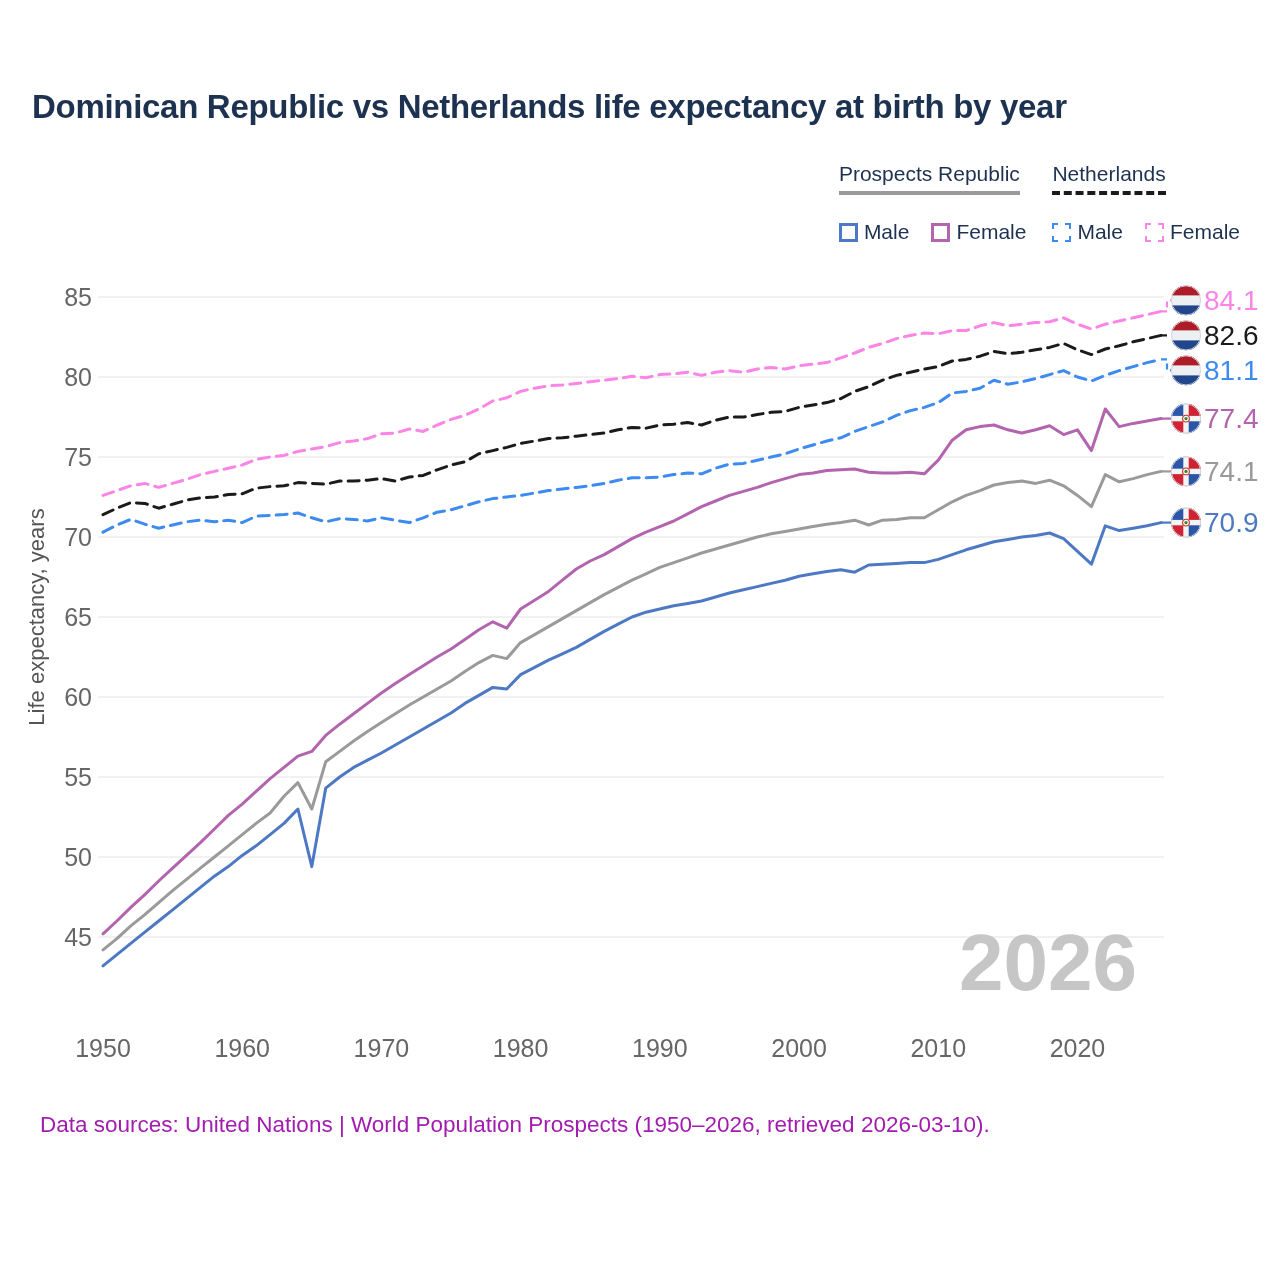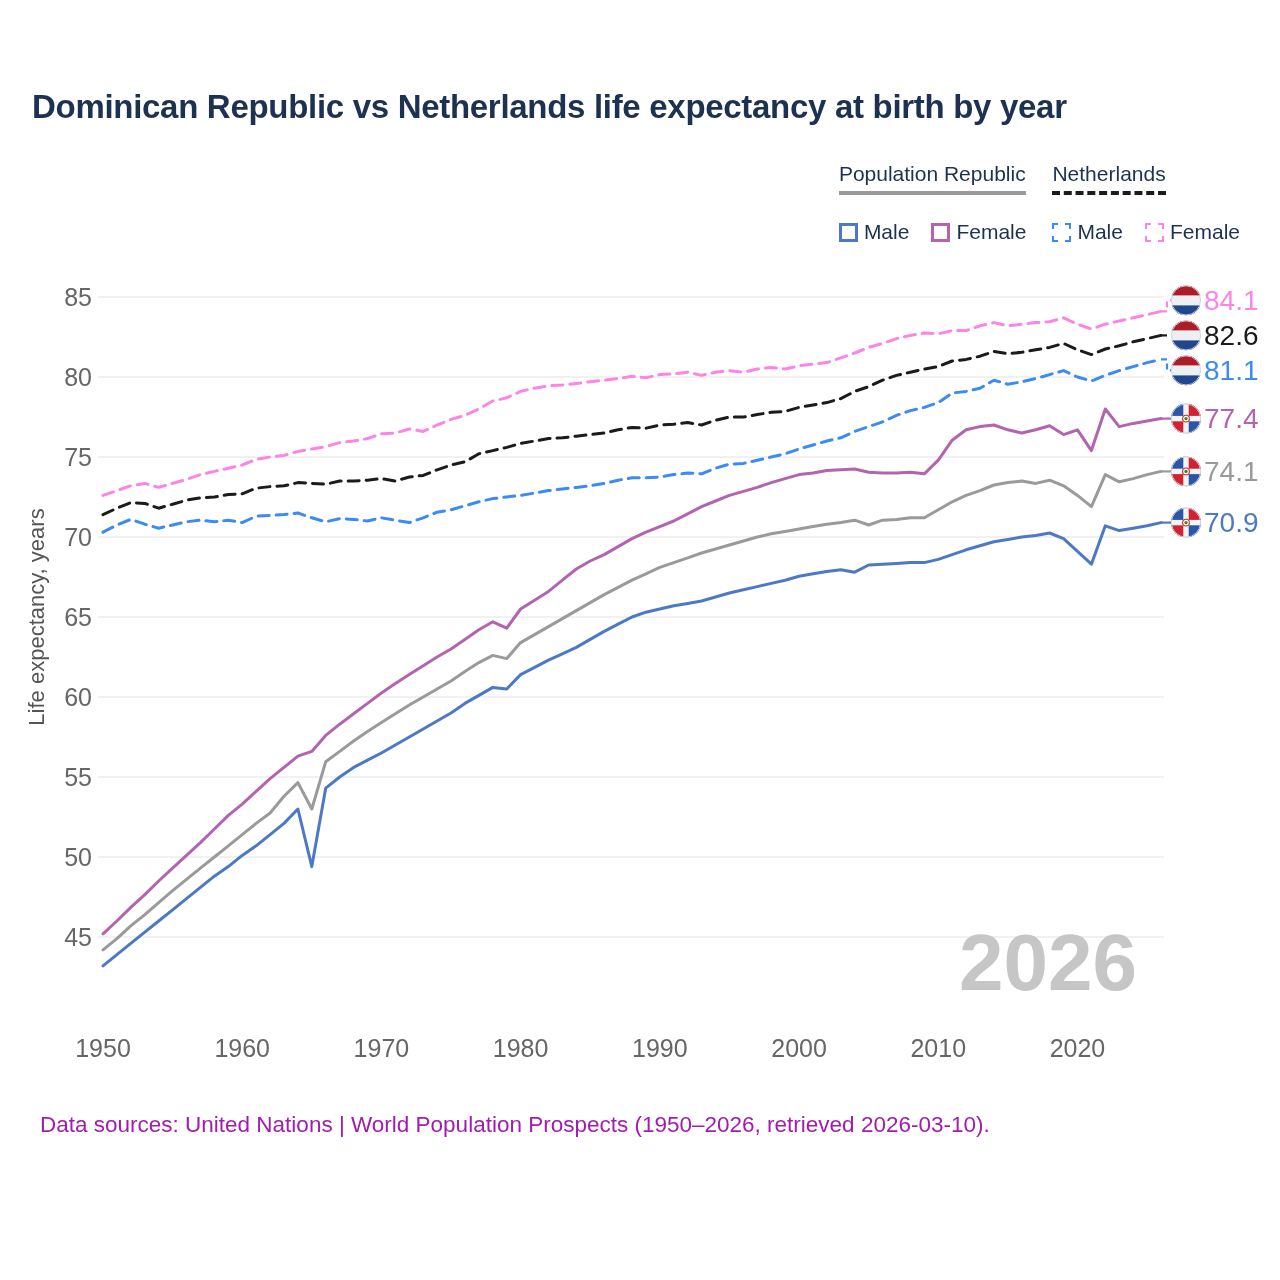--- a/index.html
+++ b/index.html
@@ -23,21 +23,21 @@
   svg.plot{position:absolute;left:0;top:0;}
 </style>
 </head>
 <body>
 
 <div class="canvas">
   <h1 class="title">Dominican Republic vs Netherlands life expectancy at birth by year</h1>
 
   <div class="legend">
     <div class="lg-col">
-      <div class="lg-head dr">Population Republic</div>
+      <div class="lg-head dr">Prospects Republic</div>
       <div class="lg-row">
         <div class="lg-item">
           <span class="swatch sw-drm"></span>
           <span>Male</span>
         </div>
         <div class="lg-item">
           <span class="swatch sw-drf"></span>
           <span>Female</span>
         </div>
       </div>

